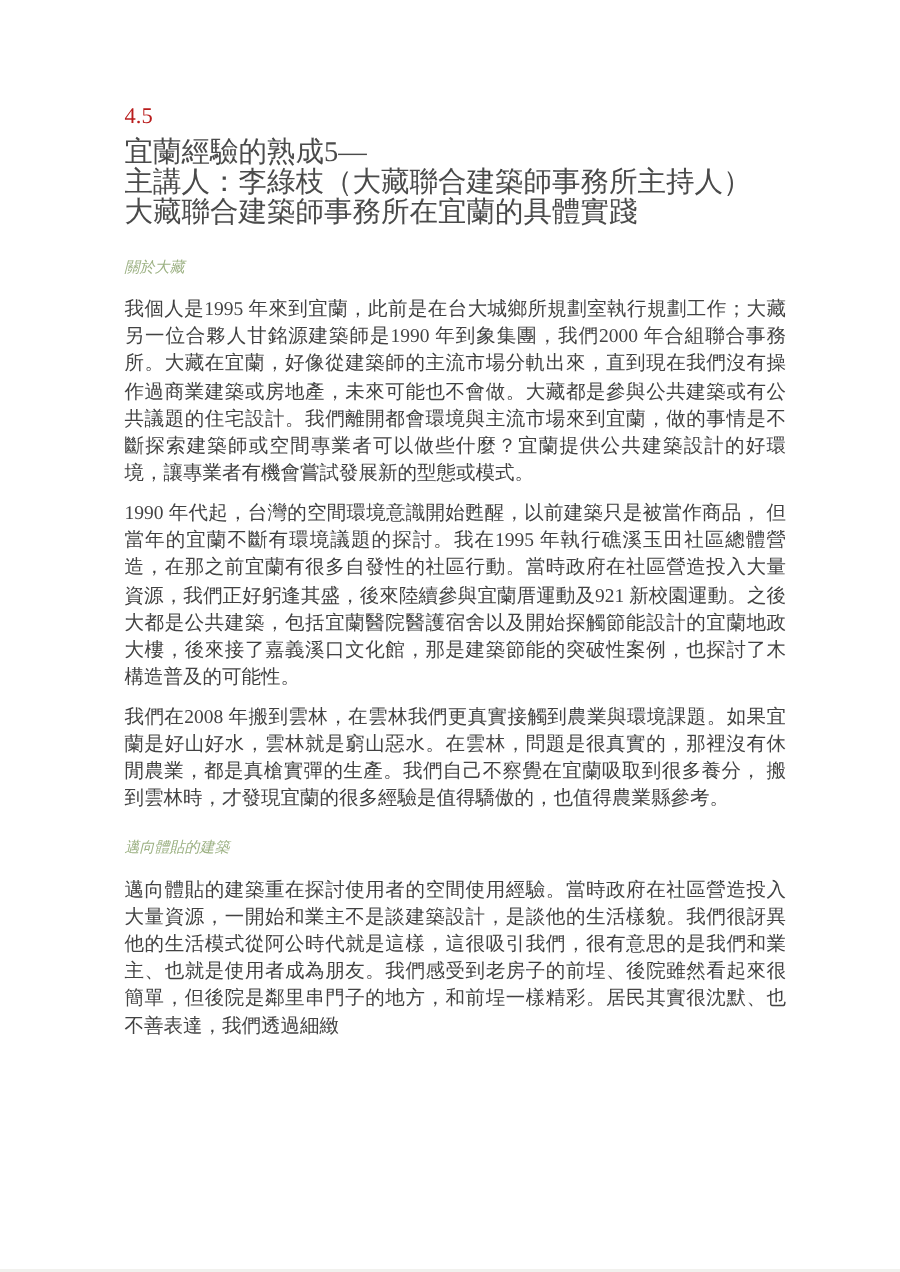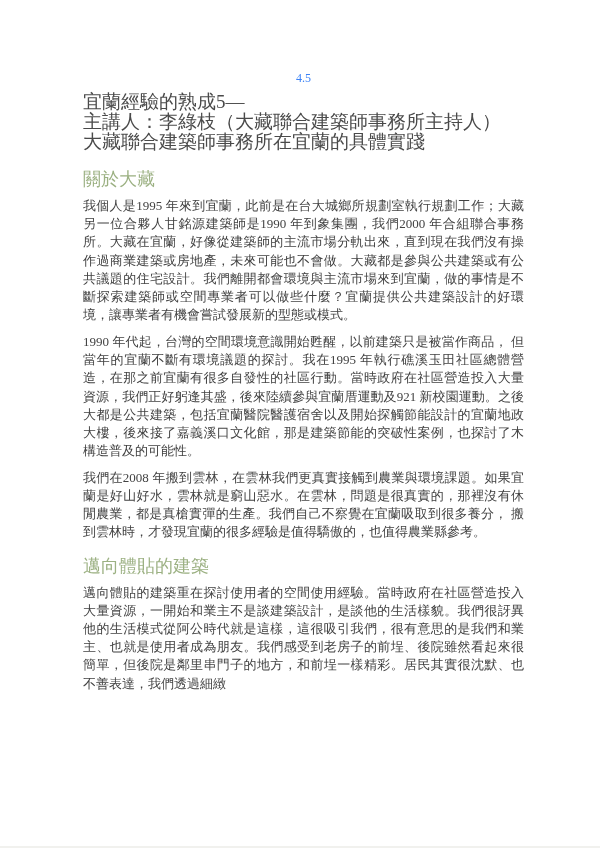--- a/index.html
+++ b/index.html
@@ -11,39 +11,39 @@
     position: relative;
     box-sizing: border-box;
     width: 600px;
     height: 848px;
     background: #ffffff;
     padding: 70px 76px 0 83px;
     font-family: "Liberation Serif", "DejaVu Serif", serif;
     overflow: hidden;
   }
   .section-number {
-    font-size: 12px;
+    font-size: 15px;
     line-height: 16px;
-    color: #3b82f6;
-    text-align: center;
+    color: #b91c1c;
   }
   .title-block {
     margin-top: 6px;
   }
   .title-line {
     font-size: 19px;
     line-height: 20px;
     color: #4a4a4a;
   }
   .section-heading {
-    font-size: 18px;
+    font-size: 10px;
     line-height: 18px;
     color: #9cb183;
     font-weight: normal;
     margin: 0;
+    font-style: italic;
   }
   .section-heading.first {
     margin-top: 18px;
     margin-bottom: 9px;
   }
   .section-heading.second {
     margin-top: 15px;
     margin-bottom: 9px;
   }
   p.body {

